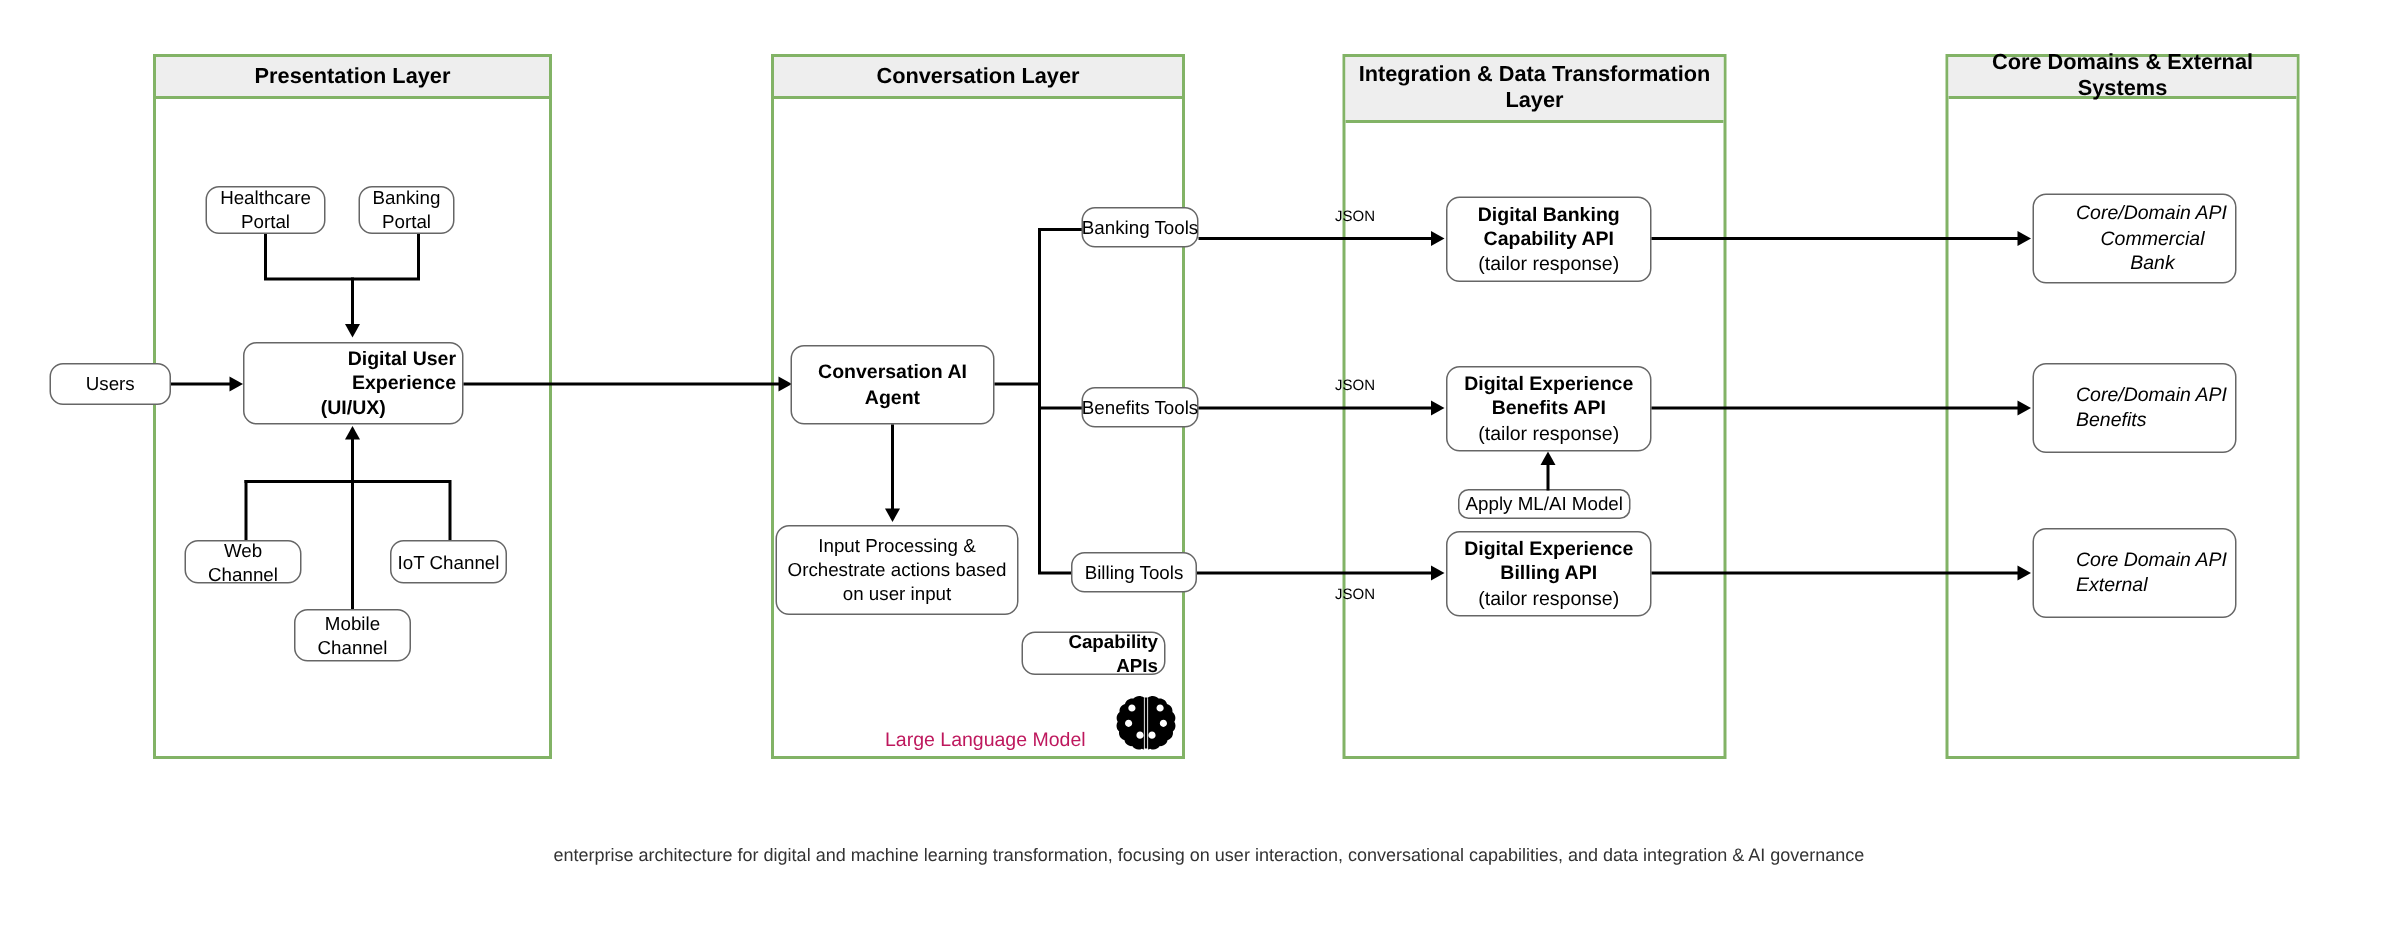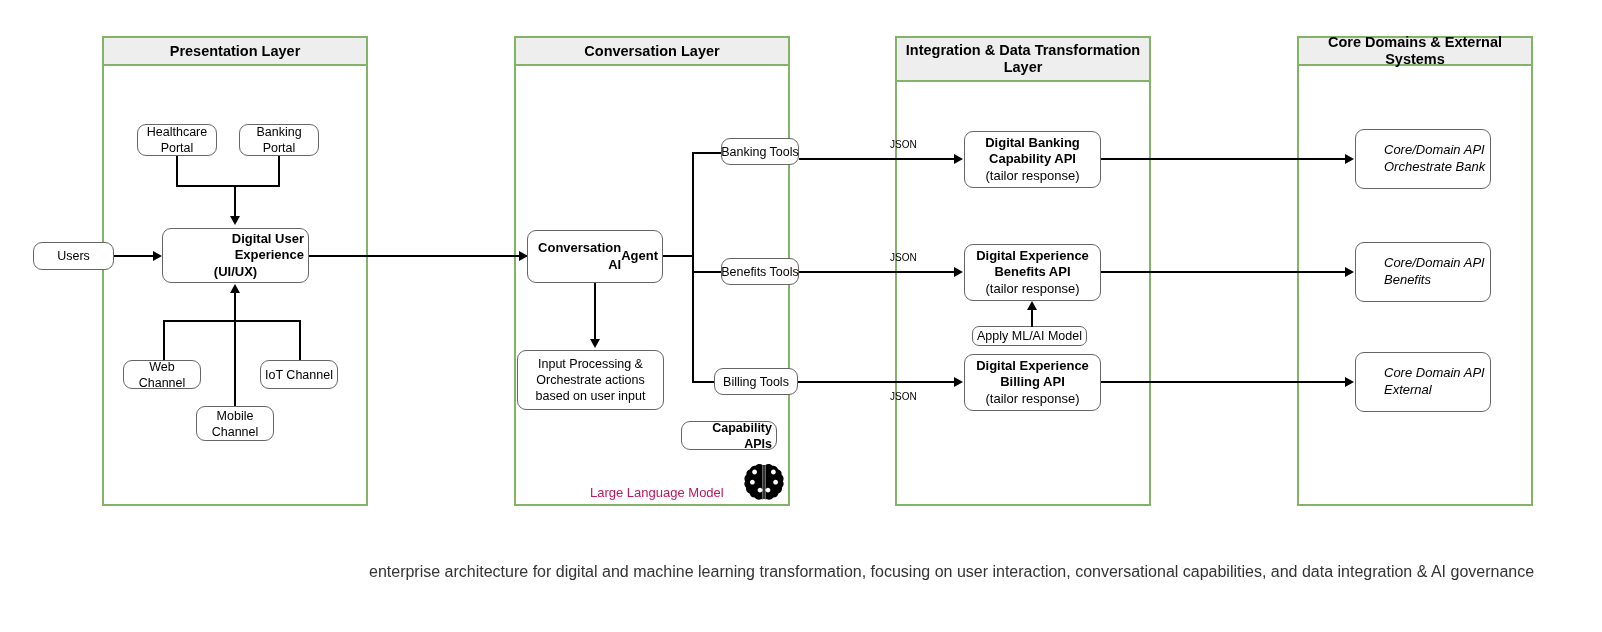--- a/index.html
+++ b/index.html
@@ -33,21 +33,21 @@
   .arrow.right{border-top:5px solid transparent;border-bottom:5px solid transparent;
                border-left:9px solid #000;}
   .arrow.down{border-left:5px solid transparent;border-right:5px solid transparent;
               border-top:9px solid #000;}
   .arrow.up{border-left:5px solid transparent;border-right:5px solid transparent;
             border-bottom:9px solid #000;}
 
   .elabel{position:absolute;font-size:10px;color:#000;white-space:nowrap;}
   .llm-label{position:absolute;font-size:13px;color:#be185d;white-space:nowrap;}
   .brain{position:absolute;}
-  .caption{position:absolute;font-size:16px;color:#333333;white-space:nowrap;}
+  .caption{position:absolute;font-size:12px;color:#333333;white-space:nowrap;}
 </style>
 </head>
 <body>
 
 <div id="canvas">
 
   <div class="layer" style="left:102px;top:36px;width:266px;height:470px;">
     <div class="layer-head">
       <span class="layer-title">Presentation Layer</span>
     </div>
@@ -67,21 +67,21 @@
 
   <div class="layer" style="left:1297px;top:36px;width:236px;height:470px;">
     <div class="layer-head">
       <span class="layer-title">Core Domains &amp; External Systems</span>
     </div>
   </div>
 
   <div class="node small" style="left:137px;top:124px;width:80px;height:32px;">
     <span>Healthcare Portal</span>
   </div>
-  <div class="node small" style="left:239px;top:124px;width:80px;height:32px;">
+  <div class="node small" style="left:239px;top:124px;width:64px;height:32px;">
     <span>Banking Portal</span>
   </div>
 
   <div class="edge v" style="left:176px;top:156px;height:30px;"></div>
   <div class="edge v" style="left:278px;top:156px;height:30px;"></div>
   <div class="edge h" style="left:176px;top:185px;width:104px;"></div>
   <div class="edge v" style="left:234px;top:185px;height:33px;"></div>
   <div class="arrow down" style="left:230px;top:216px;"></div>
 
   <div class="node bold" style="left:162px;top:228px;width:147px;height:55px;flex-direction:column;">
@@ -107,29 +107,29 @@
 
   <div class="edge h" style="left:163px;top:320px;width:137px;"></div>
   <div class="edge v" style="left:163px;top:320px;height:40px;"></div>
   <div class="edge v" style="left:299px;top:320px;height:40px;"></div>
   <div class="edge v" style="left:234px;top:292px;height:114px;"></div>
   <div class="arrow up" style="left:230px;top:284px;"></div>
 
   <div class="edge h" style="left:309px;top:255px;width:212px;"></div>
   <div class="arrow right" style="left:519px;top:251px;"></div>
 
-  <div class="node bold" style="left:527px;top:230px;width:136px;height:53px;flex-direction:row;">
+  <div class="node bold" style="left:527px;top:230px;width:136px;height:53px;flex-direction:column;">
     <span>Conversation AI</span>
     <span>Agent</span>
   </div>
 
   <div class="edge v" style="left:594px;top:283px;height:58px;"></div>
   <div class="arrow down" style="left:590px;top:339px;"></div>
 
-  <div class="node small" style="left:517px;top:350px;width:147px;height:60px;">
+  <div class="node small" style="left:517px;top:350px;width:162px;height:60px;">
     <span>Input Processing &amp; Orchestrate actions based on user input</span>
   </div>
 
   <div class="node bold small" style="left:681px;top:421px;width:96px;height:29px;">
     <span>Capability APIs</span>
   </div>
 
   <div class="llm-label" style="left:590px;top:485px;">Large Language Model</div>
   <div class="brain" style="left:744px;top:462px;width:40px;height:42px;">
     <svg width="40" height="42" viewBox="0 0 40 42" aria-hidden="true">
@@ -208,21 +208,21 @@
   <div class="arrow right" style="left:1345px;top:154px;"></div>
 
   <div class="edge h" style="left:1101px;top:271px;width:246px;"></div>
   <div class="arrow right" style="left:1345px;top:267px;"></div>
 
   <div class="edge h" style="left:1101px;top:381px;width:246px;"></div>
   <div class="arrow right" style="left:1345px;top:377px;"></div>
 
   <div class="node leftish" style="left:1355px;top:129px;width:136px;height:60px;flex-direction:column;align-items:flex-start;justify-content:center;">
     <span>Core/Domain API</span>
-    <span>Orchestrate Bank</span>
+    <span>Commercial Bank</span>
   </div>
 
   <div class="node leftish" style="left:1355px;top:242px;width:136px;height:60px;flex-direction:column;align-items:flex-start;justify-content:center;">
     <span>Core/Domain API</span>
     <span>Benefits</span>
   </div>
 
   <div class="node leftish" style="left:1355px;top:352px;width:136px;height:60px;flex-direction:column;align-items:flex-start;justify-content:center;">
     <span>Core Domain API</span>
     <span>External</span>

